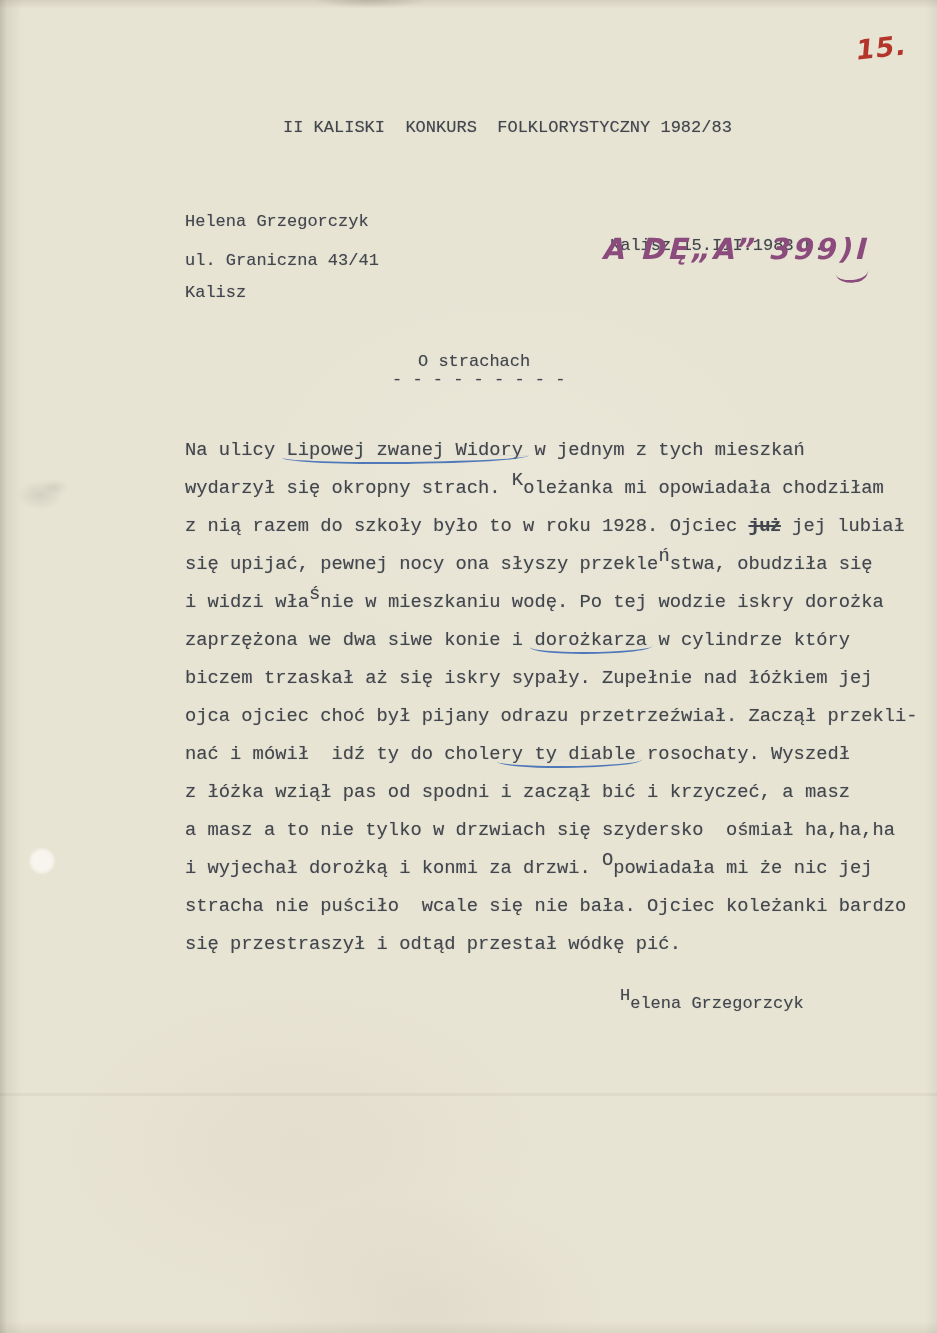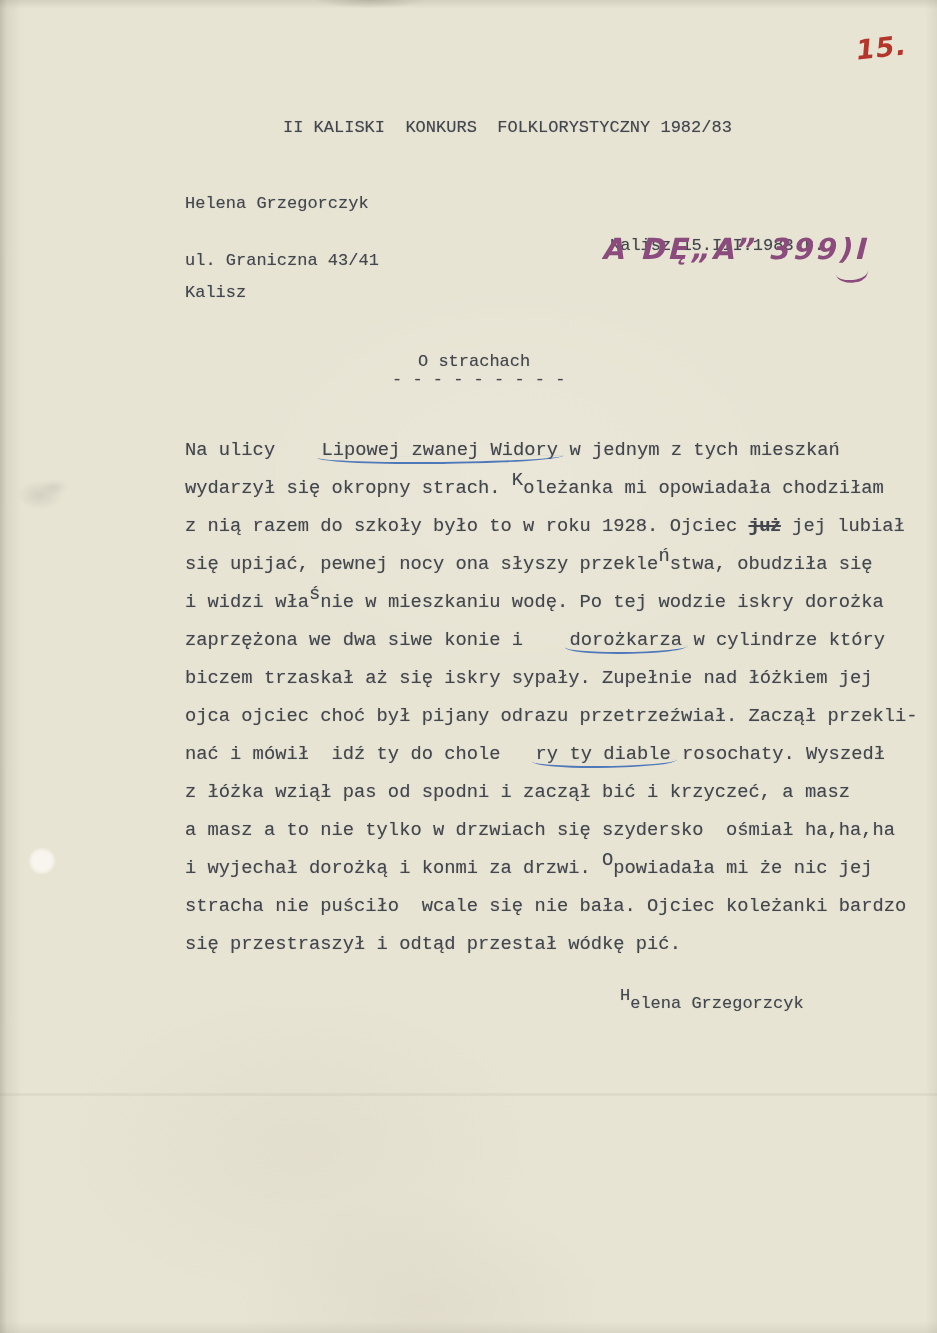--- a/index.html
+++ b/index.html
@@ -29,21 +29,21 @@
     position:absolute;
     font-size:17px;
     line-height:38px;
     white-space:pre;
     text-shadow:0 0 1px rgba(66,70,77,0.38);
   }
   .line{white-space:pre;height:38px;line-height:38px;}
   #body-text{position:absolute;left:185px;top:431px;font-size:18.8px;text-shadow:0 0 1px rgba(66,70,77,0.38);}
   .sup{position:relative;top:-8px;}
   .strike{font-weight:bold;text-decoration:line-through;text-decoration-thickness:2.4px;letter-spacing:-0.5px;}
-  .ub{position:relative;margin-left:35px;}
+  .ub{position:relative;}
   .ub::after{
     content:"";position:absolute;left:-4px;right:-6px;bottom:-3px;height:6px;
     border-bottom:2.4px solid var(--blue,#3f6db5);
     border-radius:0 0 55% 45% / 0 0 100% 90%;
     transform:rotate(-0.35deg);
     opacity:0.9;
   }
   #page-number{
     position:absolute;left:856px;top:32px;
     font-family:"DejaVu Sans",sans-serif;
@@ -70,21 +70,21 @@
 </style>
 </head>
 <body>
 
 <div class="paper">
 
   <div id="page-number">15.</div>
 
   <div class="tw" style="left:283px;top:109px;">II KALISKI  KONKURS  FOLKLORYSTYCZNY 1982/83</div>
 
-  <div class="tw" style="left:185px;top:185px;">Helena Grzegorczyk</div>
+  <div class="tw" style="left:185px;top:203px;">Helena Grzegorczyk</div>
   <div class="tw" style="left:185px;top:242px;text-align:center;">ul. Graniczna 43/41</div>
   <div class="tw" style="left:185px;top:274px;">Kalisz</div>
 
   <div class="tw" style="left:610px;top:195px;margin-top:32px;">Kalisz 15.III.1983 r.</div>
 
   <div id="annotation">A DĘ„A” 399)I</div>
   <div id="annotation-curl"></div>
 
   <div class="tw" style="left:418px;top:343px;">O strachach</div>
   <div class="tw" style="left:392px;top:361px;">- - - - - - - - -</div>

